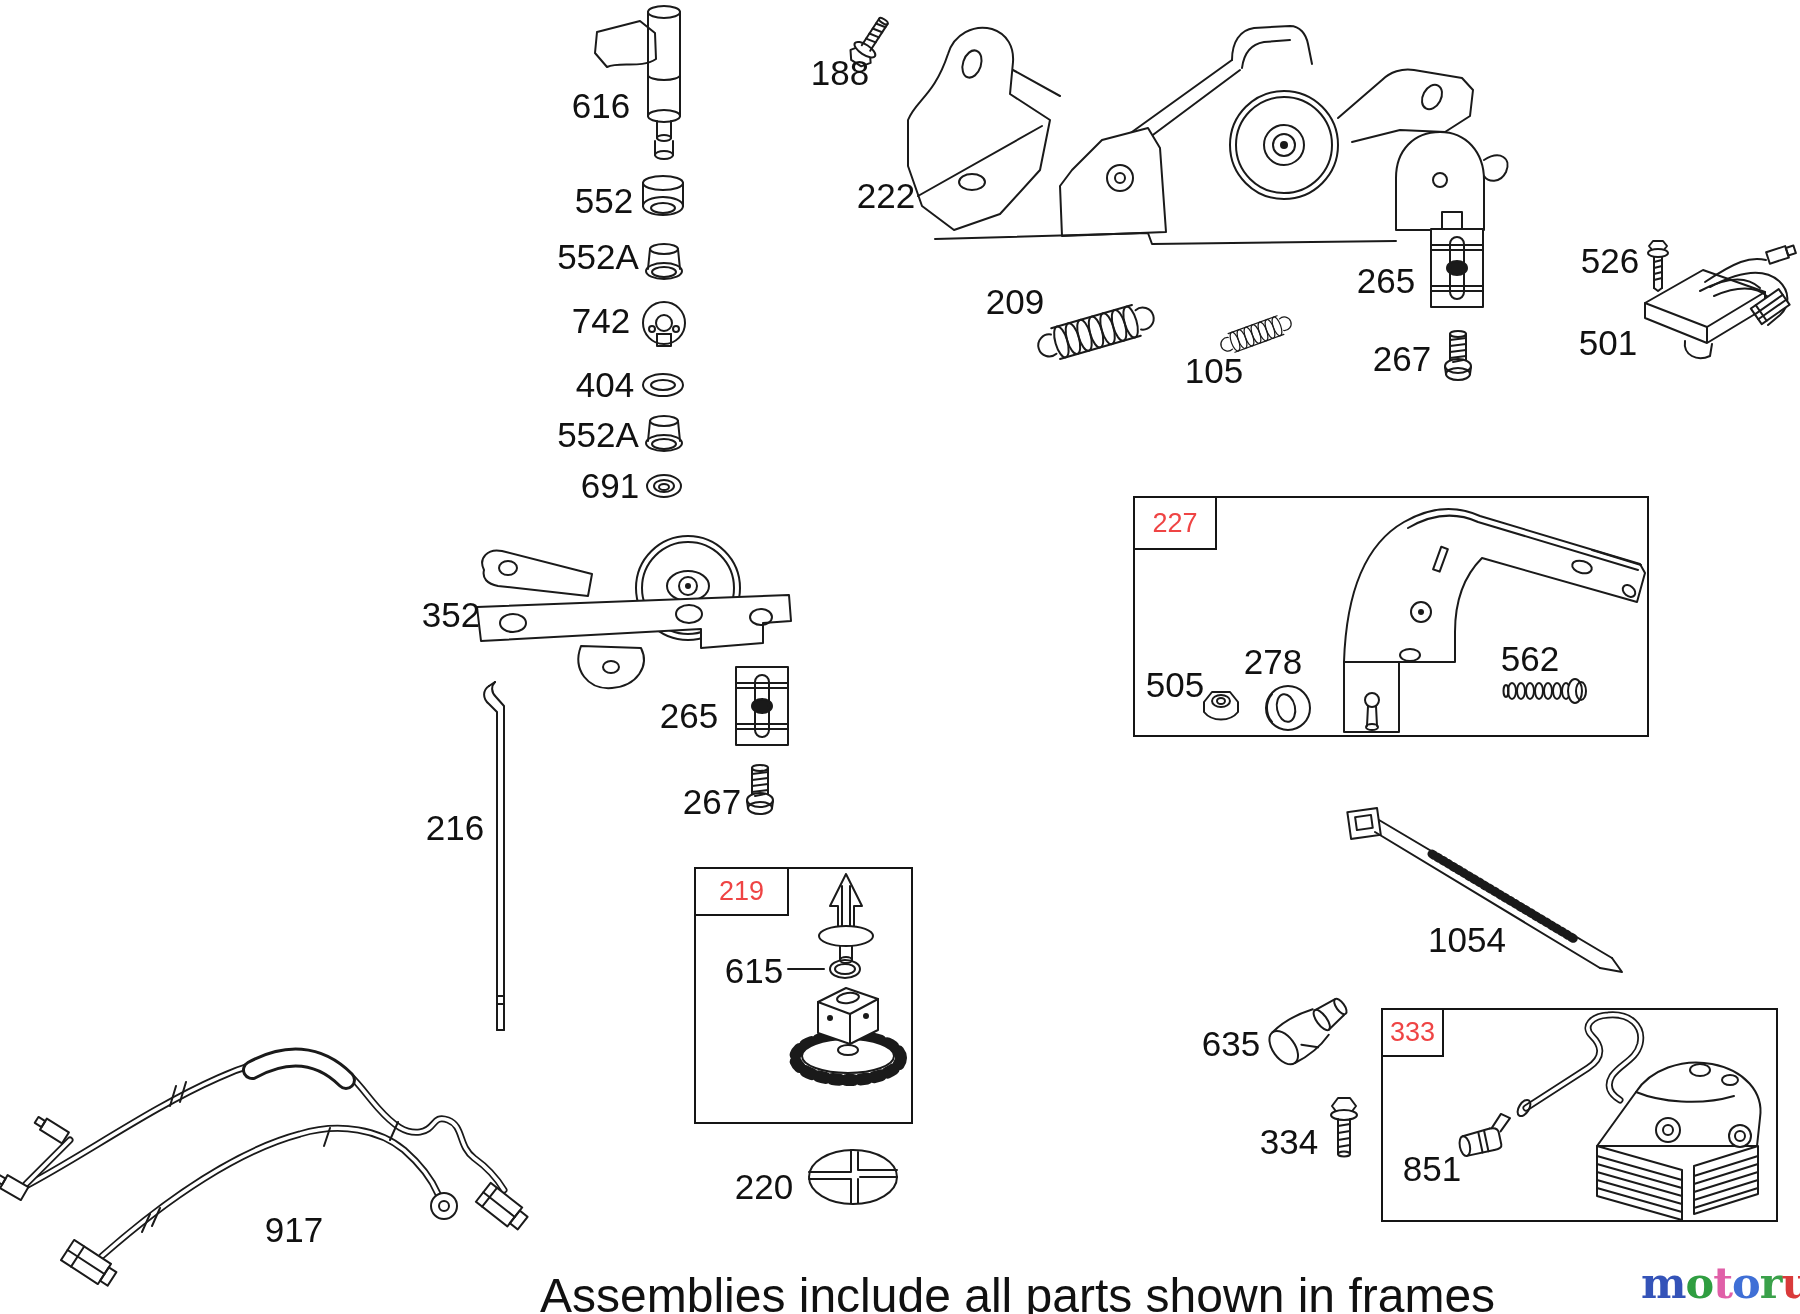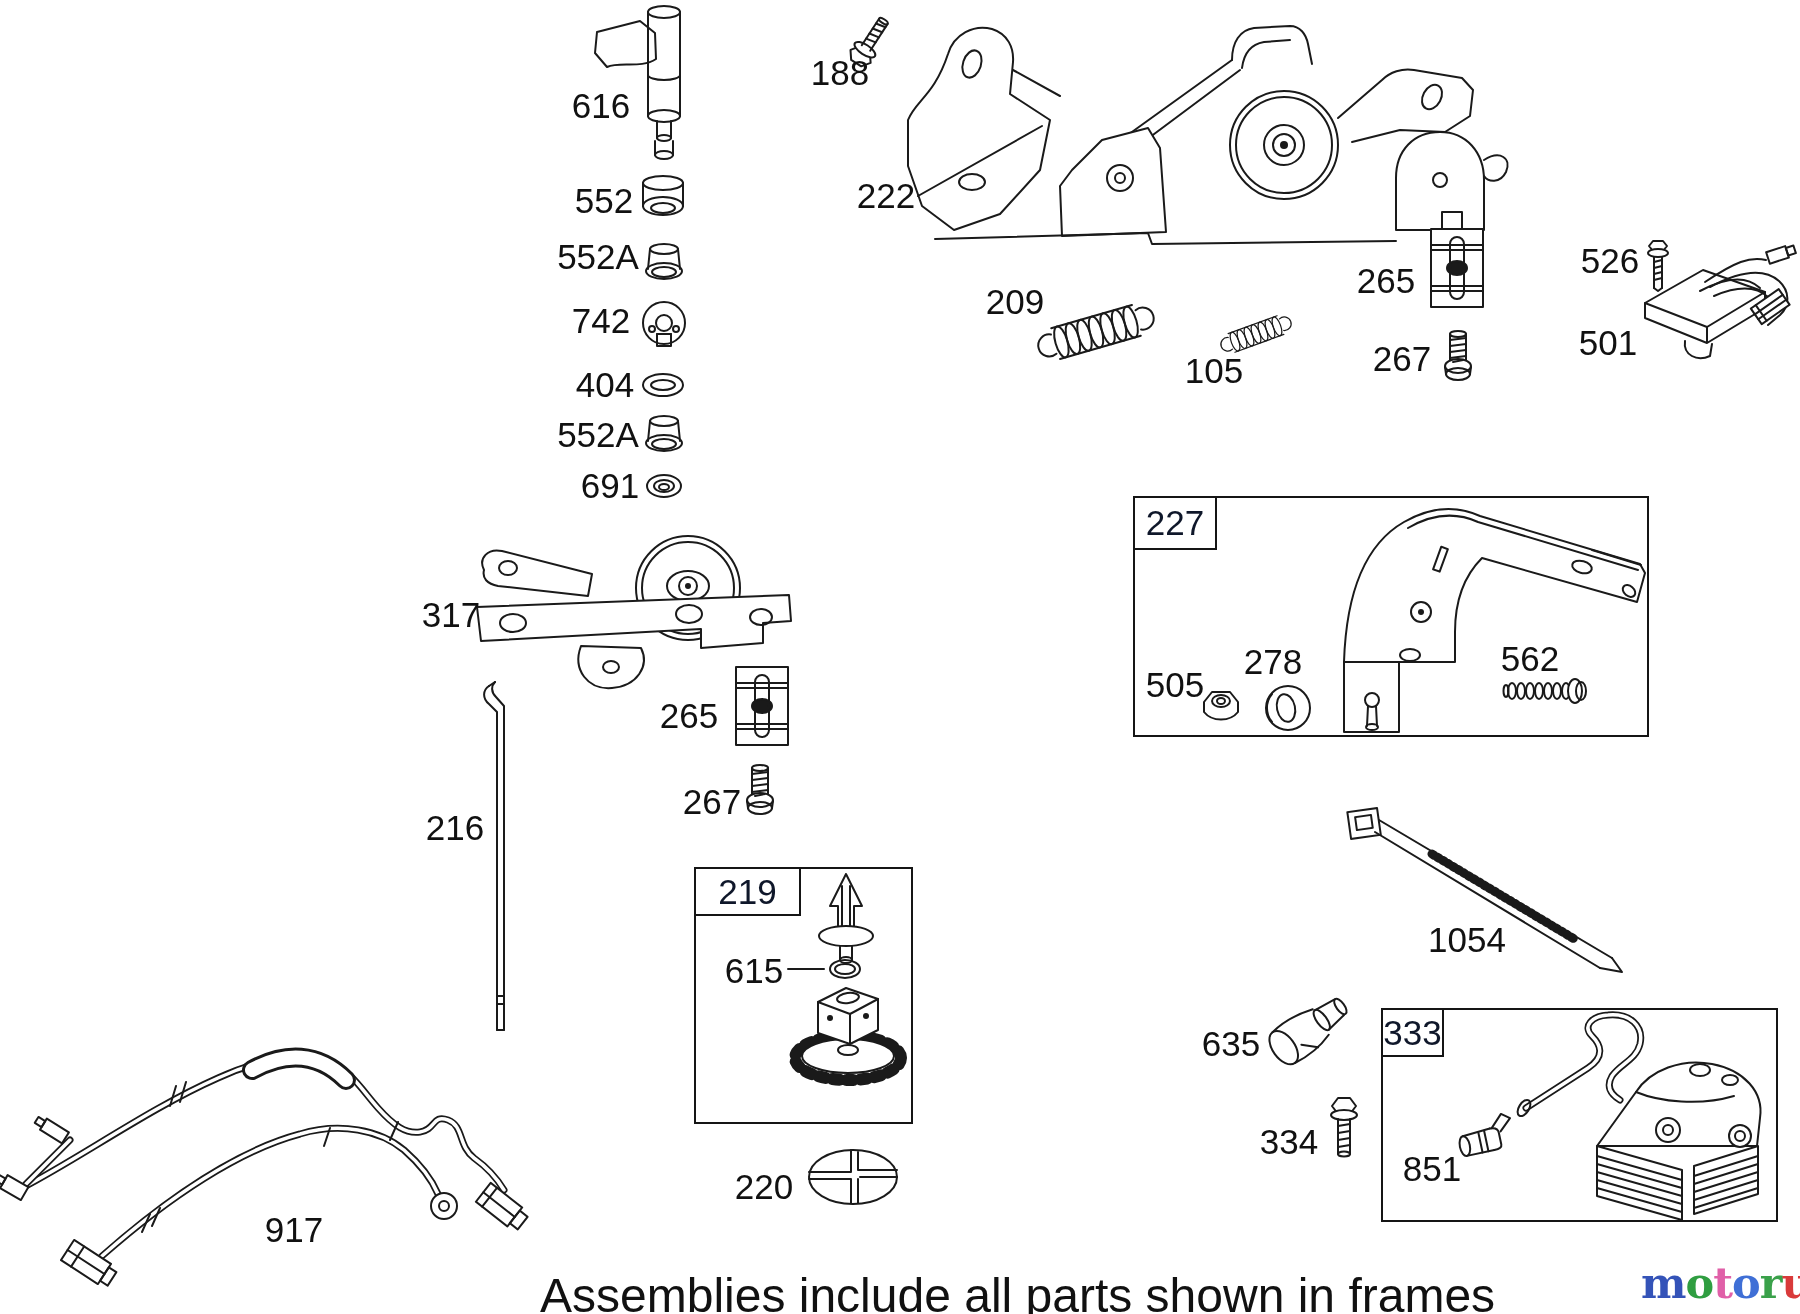--- a/index.html
+++ b/index.html
@@ -12,21 +12,21 @@
   #art .teeth{stroke-width:12px;stroke-dasharray:7 7}
   #art .wo{stroke-width:7px}
   #art .wi{stroke:#ffffff;stroke-width:3.5px}
   #art .so{stroke-width:20px}
   #art .si{stroke:#ffffff;stroke-width:14px}
   #art .ra{stroke-width:9px;stroke-dasharray:2.5 3.5}
   .plabel{position:absolute;transform:translate(-50%,-50%);font-size:35px;color:#111;
           white-space:nowrap;line-height:1}
   .frame{position:absolute;border:2.5px solid #151515;box-sizing:border-box}
   .frame-tag{border-right:2.5px solid #151515;border-bottom:2.5px solid #151515;
-             display:flex;align-items:center;justify-content:center;font-size:35px;color:#0f172a;
+             display:flex;align-items:center;justify-content:center;font-size:27px;color:#ef4444;
              box-sizing:border-box}
   .footer{position:absolute;left:540px;top:1268px;width:760px;text-align:center;
           font-size:48px;color:#111;white-space:nowrap}
   .brand{position:absolute;left:1641px;top:1258px;font-family:"DejaVu Serif",serif;
          font-weight:bold;font-size:43px;letter-spacing:-1px;white-space:nowrap}
 </style>
 </head>
 <body>
 
 <svg id="art" width="1800" height="1314" viewBox="0 0 1800 1314">
@@ -408,21 +408,21 @@
       <rect x="22" y="-8" width="9" height="16"></rect>
     </g>
     <circle class="w" cx="444" cy="1206" r="13"></circle>
       <circle cx="444" cy="1206" r="5"></circle>
     <path d="M176,1086 L170,1106 M186,1082 L180,1102 M150,1214 L142,1232 M160,1208 L152,1226
              M398,1122 L390,1140 M330,1128 L324,1146"></path>
   </g>
 </svg>
 
 <div class="frame" style="left:694px;top:867px;width:219px;height:257px">
-  <div class="frame-tag" style="width:105px;height:47px">219</div>
+  <div class="frame-tag" style="width:93px;height:47px">219</div>
 </div>
 <div class="frame" style="left:1133px;top:496px;width:516px;height:241px">
   <div class="frame-tag" style="width:82px;height:52px">227</div>
 </div>
 <div class="frame" style="left:1381px;top:1008px;width:397px;height:214px">
   <div class="frame-tag" style="width:61px;height:47px">333</div>
 </div>
 
 <div class="plabel" style="left:601px;top:105px">616</div>
 <div class="plabel" style="left:604px;top:200px">552</div>
@@ -435,21 +435,21 @@
 <div class="plabel" style="left:886px;top:195px">222</div>
 <div class="plabel" style="left:1015px;top:301px">209</div>
 <div class="plabel" style="left:1214px;top:370px">105</div>
 <div class="plabel" style="left:1386px;top:280px">265</div>
 <div class="plabel" style="left:1402px;top:358px">267</div>
 <div class="plabel" style="left:1610px;top:260px">526</div>
 <div class="plabel" style="left:1608px;top:342px">501</div>
 <div class="plabel" style="left:1175px;top:684px">505</div>
 <div class="plabel" style="left:1273px;top:661px">278</div>
 <div class="plabel" style="left:1530px;top:658px">562</div>
-<div class="plabel" style="left:451px;top:614px">317</div>
+<div class="plabel" style="left:451px;top:614px">352</div>
 <div class="plabel" style="left:689px;top:715px">265</div>
 <div class="plabel" style="left:712px;top:801px">267</div>
 <div class="plabel" style="left:455px;top:827px">216</div>
 <div class="plabel" style="left:754px;top:970px">615</div>
 <div class="plabel" style="left:764px;top:1186px">220</div>
 <div class="plabel" style="left:1467px;top:939px">1054</div>
 <div class="plabel" style="left:1231px;top:1043px">635</div>
 <div class="plabel" style="left:1289px;top:1141px">334</div>
 <div class="plabel" style="left:1432px;top:1168px">851</div>
 <div class="plabel" style="left:294px;top:1229px">917</div>

